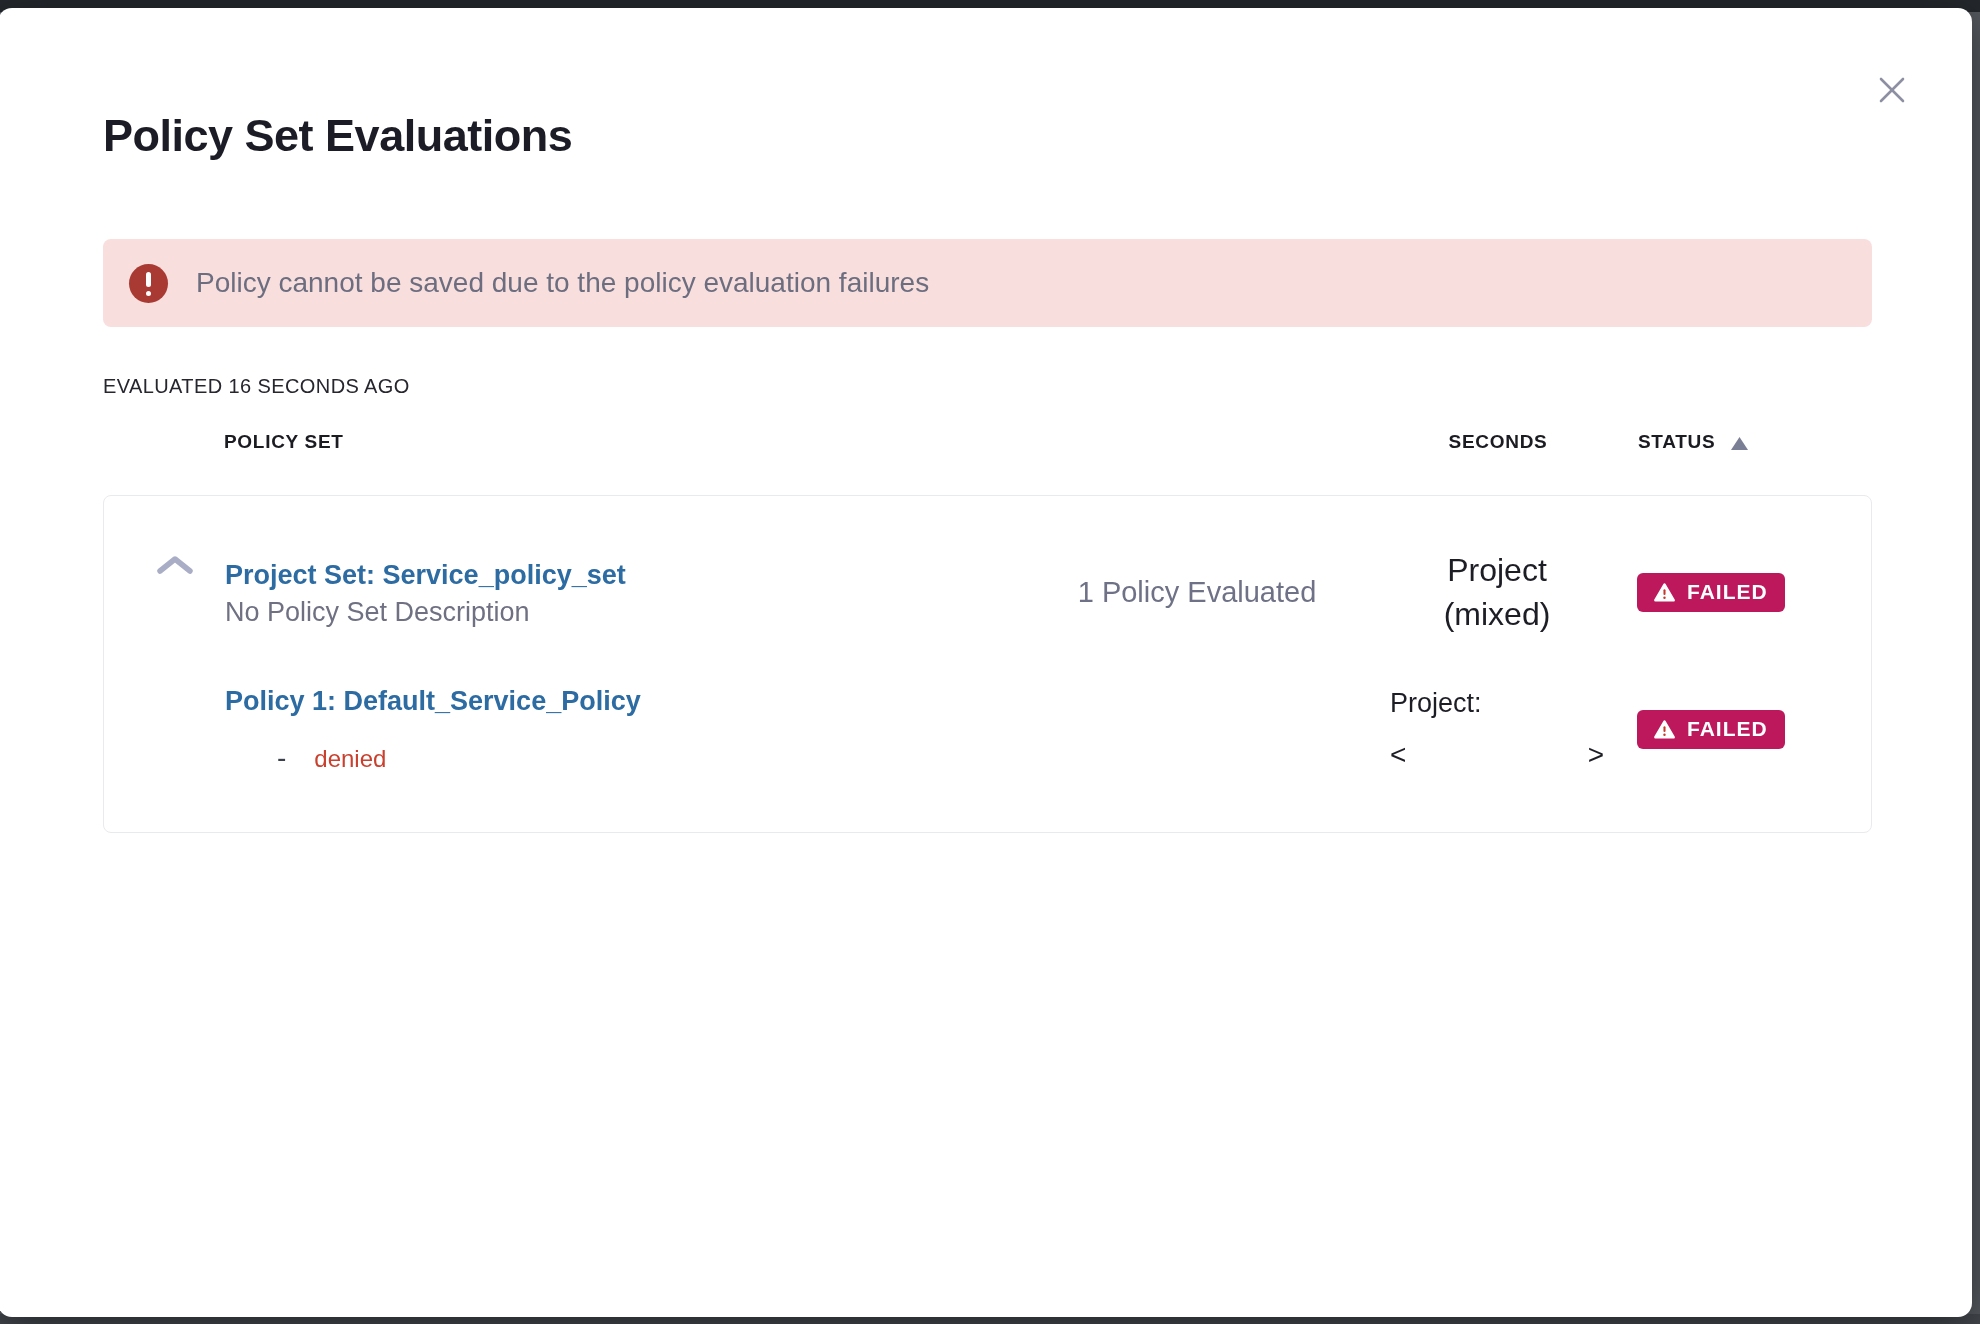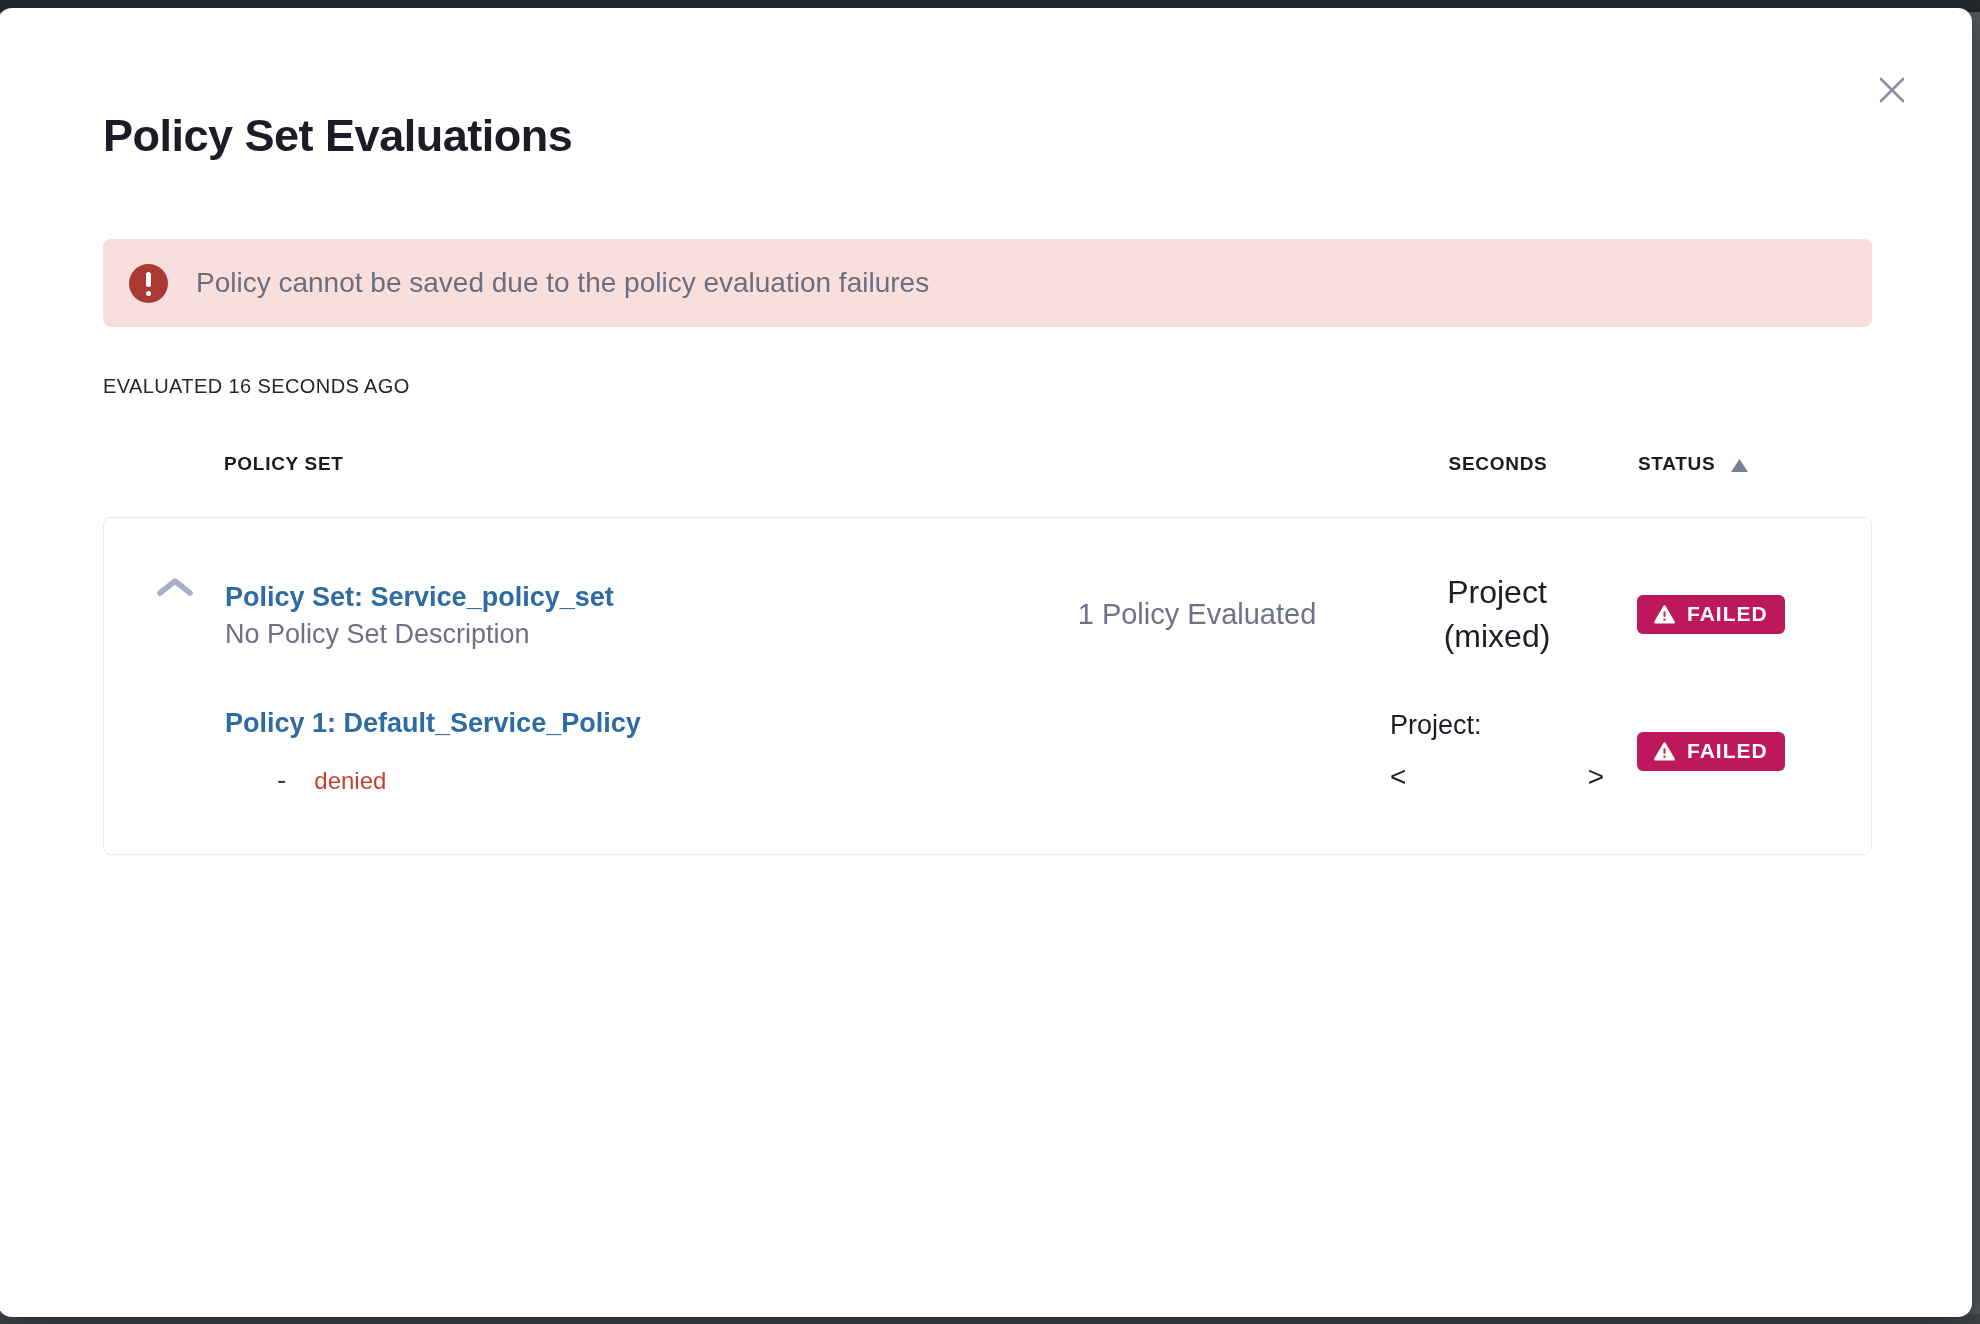--- a/index.html
+++ b/index.html
@@ -93,21 +93,21 @@
     font-weight: 500;
     letter-spacing: 0.4px;
     color: #26262e;
   }
   .eval-grid {
     display: grid;
     grid-template-columns: 121px 1fr 320px 280px 234px;
     align-items: center;
   }
   .table-header {
-    margin-top: 55px;
+    margin-top: 33px;
   }
   .th {
     font-size: 19px;
     font-weight: 700;
     letter-spacing: 0.7px;
     color: #1b1b22;
   }
   .th-source { text-align: center; }
   .th-status {
     display: flex;
@@ -253,21 +253,21 @@
 
       <div class="eval-grid">
         <button class="expander">
           <span style="display:inline-flex;">
             <svg width="42" height="24" viewBox="0 0 42 24">
               <polyline points="6,17 21,5 36,17" fill="none" stroke="#a9aec6" stroke-width="5.5" stroke-linecap="round" stroke-linejoin="round"></polyline>
             </svg>
           </span>
         </button>
         <div>
-          <a class="ps-link">Policy Set: Service_policy_set</a>
+          <a class="ps-link">Project Set: Service_policy_set</a>
           <div class="ps-desc">No Policy Set Description</div>
         </div>
         <div class="evaluated-count">1 Policy Evaluated</div>
         <div class="source-cell">
           <div>Project</div>
           <div>(mixed)</div>
         </div>
         <div>
           <span class="status-badge">
             <span style="display:inline-flex;">

